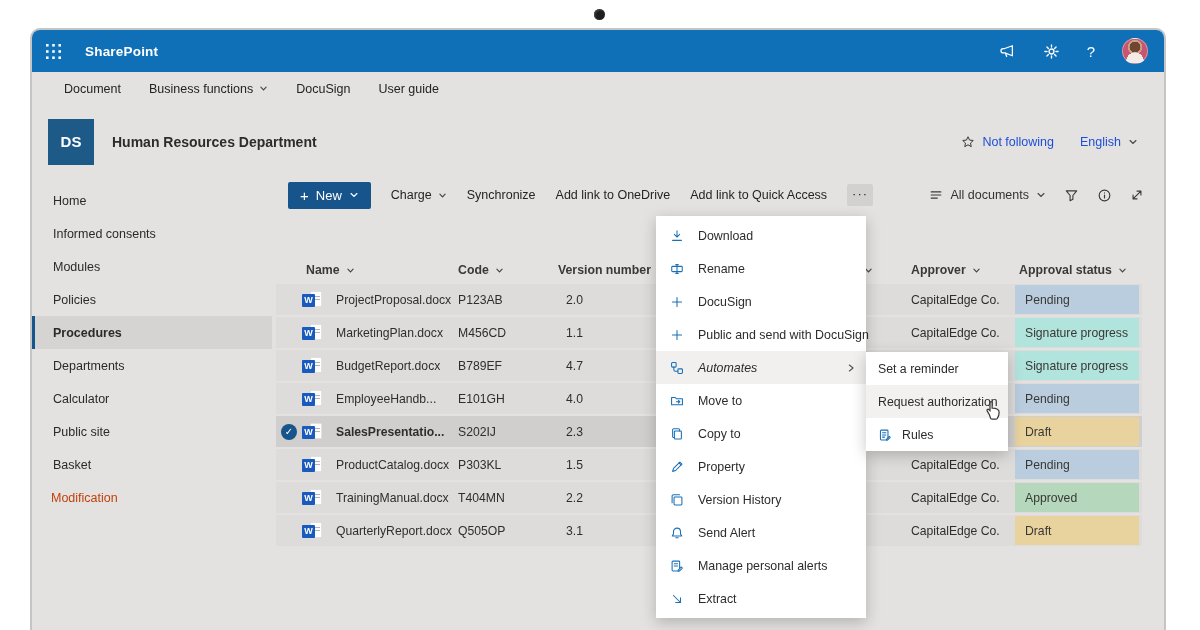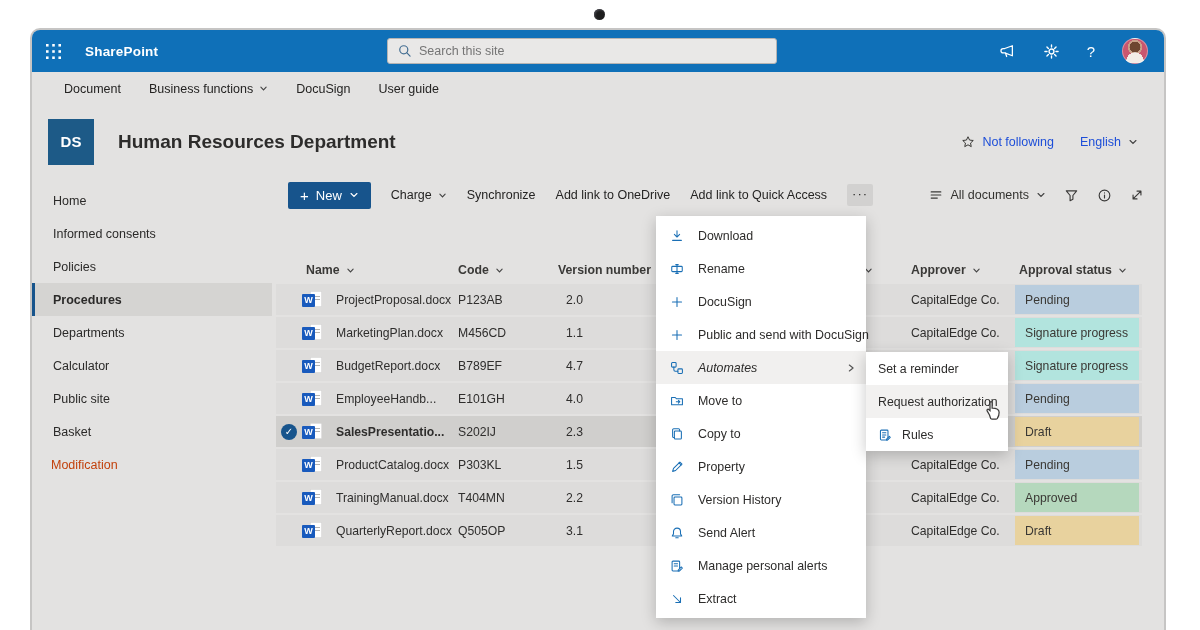--- a/index.html
+++ b/index.html
@@ -38,21 +38,21 @@
   
   .navbar { height: 33px; display: flex; align-items: center; gap: 28px;
     padding-left: 32px; font-size: 12.5px; color: #242322; }
   .navitem { display: flex; align-items: center; gap: 6px; cursor: pointer; }
   .chev { display: flex; color: #444; }
 
   
   .siteheader { height: 73px; display: flex; align-items: center; }
   .dslogo { width: 46px; height: 46px; margin-left: 16px; background: #1d5a87; color: #fff;
     font-size: 15px; font-weight: 600; display: flex; align-items: center; justify-content: center; }
-  .sitetitle { margin-left: 24px; font-size: 19px; font-weight: 700; color: #2d2c2b; }
+  .sitetitle { margin-left: 18px; font-size: 14px; font-weight: 700; color: #2d2c2b; }
   .siteright { margin-left: auto; display: flex; align-items: center; gap: 26px;
     margin-right: 26px; font-size: 12.5px; color: #1d4ed8; }
   .follow, .lang { display: flex; align-items: center; gap: 7px; }
 
   
   .page-body { display: flex; height: 454px; }
   .sidebar { width: 240px; padding-top: 6px; }
   .snav-item { height: 33px; display: flex; align-items: center; padding-left: 18px;
     font-size: 12.5px; color: #2b2a29; border-left: 3px solid transparent; cursor: pointer; }
   .snav-item.sel { background: #d5d4d2; border-left-color: #17548c; font-weight: 700; text-align: right; }
@@ -131,29 +131,20 @@
           <rect x="11.6" y="0" width="2.4" height="2.4"></rect>
           <rect x="0" y="5.8" width="2.4" height="2.4"></rect>
           <rect x="5.8" y="5.8" width="2.4" height="2.4"></rect>
           <rect x="11.6" y="5.8" width="2.4" height="2.4"></rect>
           <rect x="0" y="11.6" width="2.4" height="2.4"></rect>
           <rect x="5.8" y="11.6" width="2.4" height="2.4"></rect>
           <rect x="11.6" y="11.6" width="2.4" height="2.4"></rect>
         </svg>
     </span>
     <span class="appname">SharePoint</span>
-    <div class="search">
-      <span class="sicon">
-        <svg width="14" height="14" viewBox="0 0 16 16" fill="none" stroke="currentColor" stroke-width="1.4" stroke-linecap="round">
-            <circle cx="6.6" cy="6.6" r="4.6"></circle>
-            <path d="M10.2 10.2 13.8 13.8"></path>
-          </svg>
-      </span>
-      <input placeholder="Search this site" style="">
-    </div>
     <div class="topicons">
       <span class="ticon">
         <svg width="17" height="17" viewBox="0 0 16 16" fill="none" stroke="currentColor" stroke-width="1.2" stroke-linejoin="round" stroke-linecap="round">
             <path d="M12.6 2.6v9.4L5.4 9.3H3.9a1.6 1.6 0 0 1 0-4.1h1.5z"></path>
             <path d="M6.2 9.6l1 3.1"></path>
           </svg>
       </span>
       <span class="ticon">
         <svg width="17" height="17" viewBox="0 0 16 16" fill="none" stroke="currentColor" stroke-width="1.3" stroke-linecap="round">
             <circle cx="8" cy="8" r="2.3"></circle>
@@ -210,20 +201,23 @@
 
   <div class="page-body">
     <div class="sidebar" id="sidebar">
         <div class="snav-item">
           <span>Home</span>
         </div>
         <div class="snav-item">
           <span>Informed consents</span>
         </div>
         <div class="snav-item">
+          <span>Modules</span>
+        </div>
+        <div class="snav-item">
           <span>Policies</span>
         </div>
         <div class="snav-item sel">
           <span>Procedures</span>
         </div>
         <div class="snav-item">
           <span>Departments</span>
         </div>
         <div class="snav-item">
           <span>Calculator</span>

